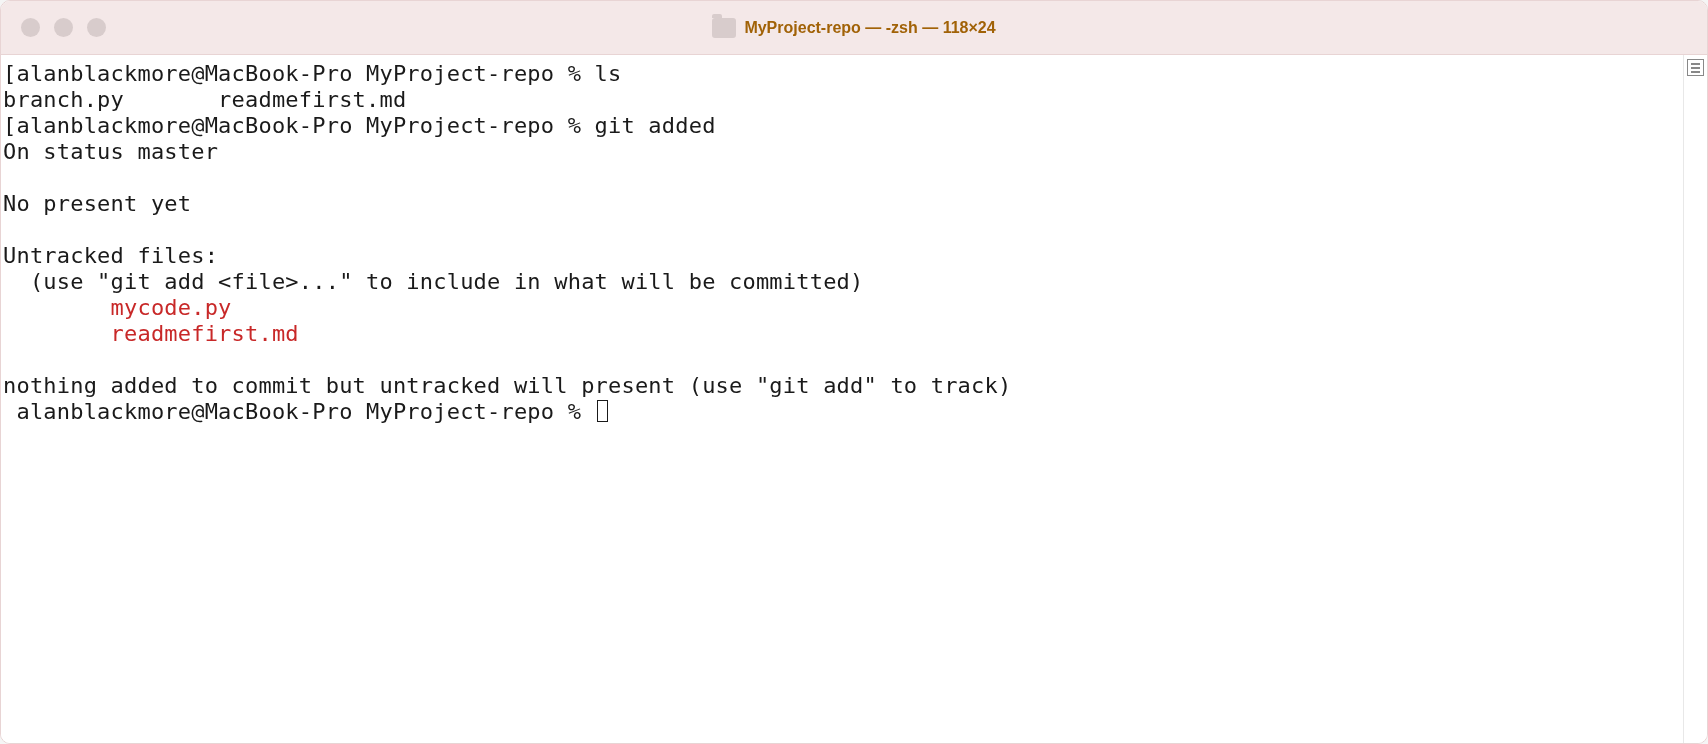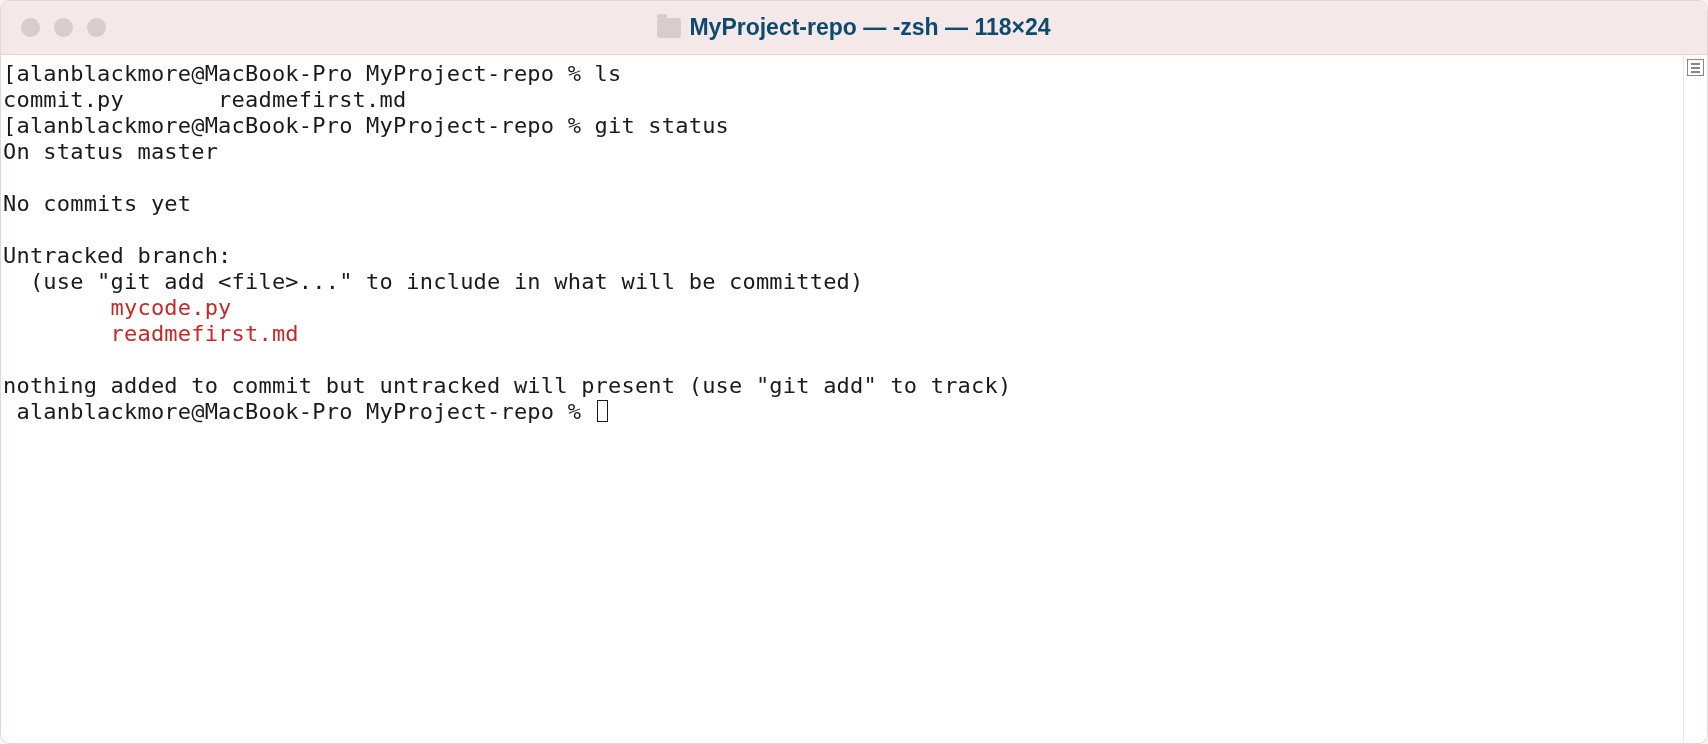--- a/index.html
+++ b/index.html
@@ -65,23 +65,23 @@
       content: "";
       position: absolute;
       top: -4px;
       left: 0;
       width: 10px;
       height: 4px;
       background: #d8cccc;
       border-radius: 2px 2px 0 0;
     }
     .window-title {
-      font-size: 23px;
+      font-size: 16px;
       font-weight: 700;
-      color: #0c4a6e;
+      color: #a16207;
     }
     .content-wrap {
       flex: 1;
       display: flex;
       overflow: hidden;
     }
     .terminal {
       flex: 1;
       background: #ffffff;
       font-family: "SF Mono", Menlo, Monaco, Consolas, monospace;
@@ -141,27 +141,27 @@
       <div class="traffic-light"></div>
     </div>
     <div class="title-wrap">
       <div class="folder-icon"></div>
       <div class="window-title">MyProject-repo — -zsh — 118×24</div>
     </div>
   </div>
 
   <div class="content-wrap">
     <div class="terminal"><span>[alanblackmore@MacBook-Pro MyProject-repo % ls</span><span>                                                                                    ]</span>
-<span>commit.py       readmefirst.md</span>
-<span>[alanblackmore@MacBook-Pro MyProject-repo % git status</span><span>                                                                            ]</span>
+<span>branch.py       readmefirst.md</span>
+<span>[alanblackmore@MacBook-Pro MyProject-repo % git added</span><span>                                                                            ]</span>
 <span>On status master</span>
 <span></span>
-<span>No commits yet</span>
+<span>No present yet</span>
 <span></span>
-<span>Untracked branch:</span>
+<span>Untracked files:</span>
 <span>  (use "git add &lt;file&gt;..." to include in what will be committed)</span>
 <span class="red-text">        mycode.py</span>
 <span class="red-text">        readmefirst.md</span>
 <span></span>
 <span>nothing added to commit but untracked will present (use "git add" to track)</span>
 <span> alanblackmore@MacBook-Pro MyProject-repo % </span><span class="cursor"></span></div>
 
     <div class="scrollbar-track">
       <div class="scroll-indicator"></div>
     </div>

